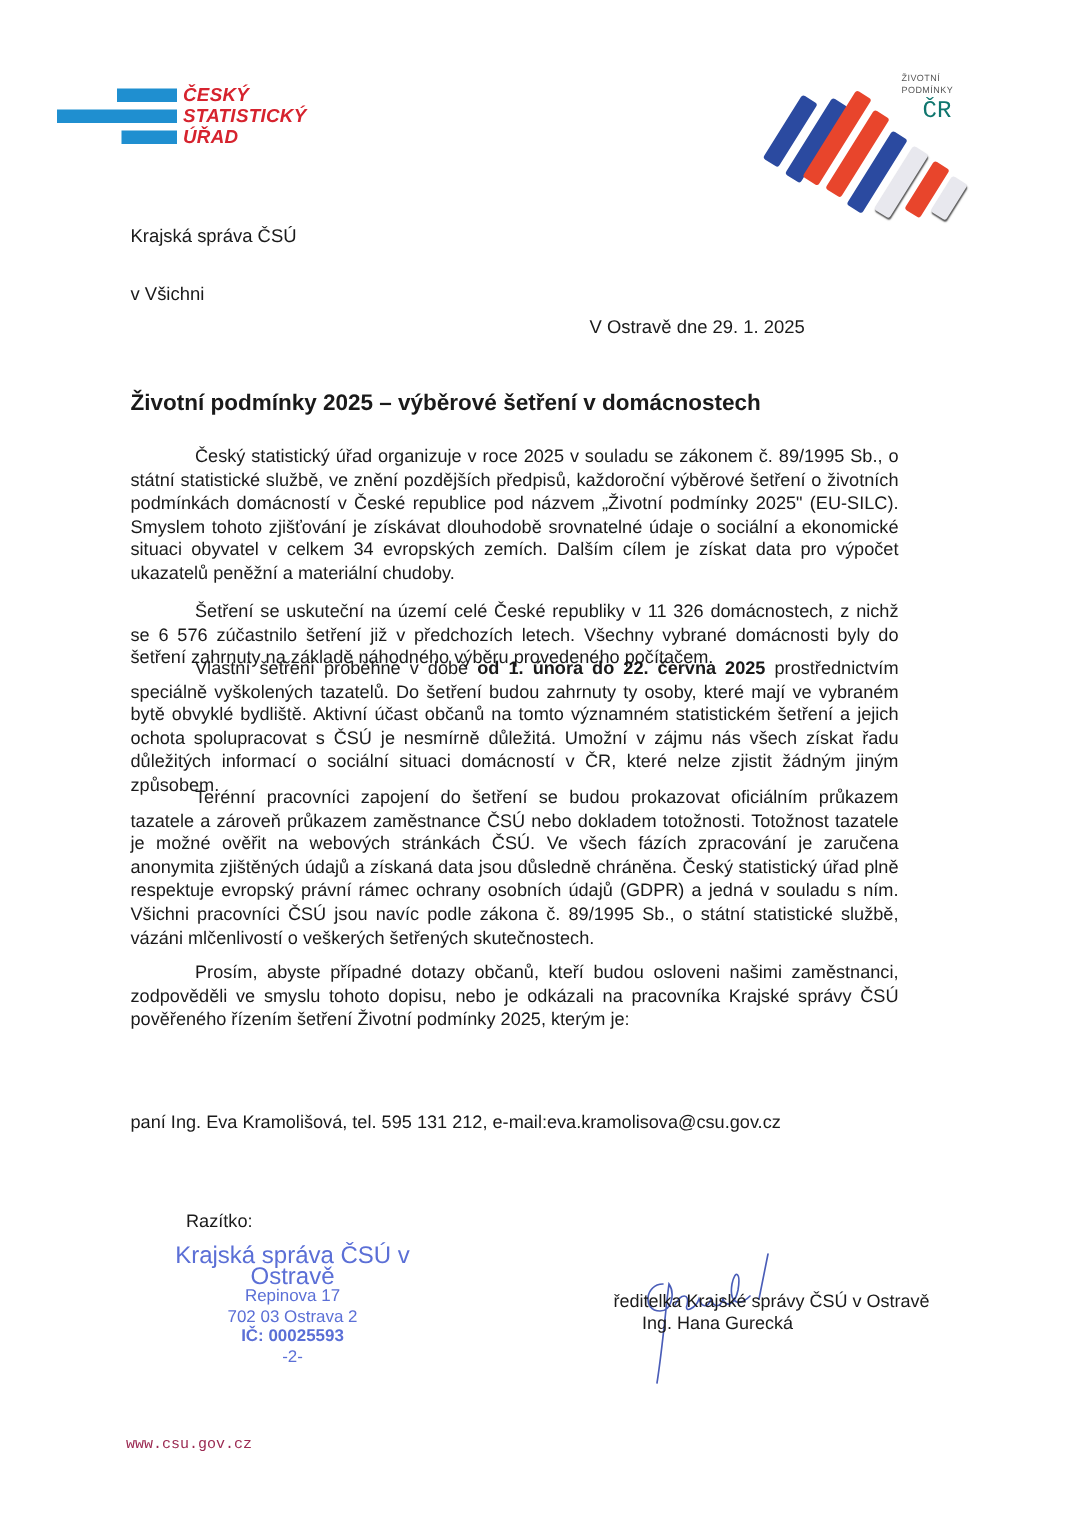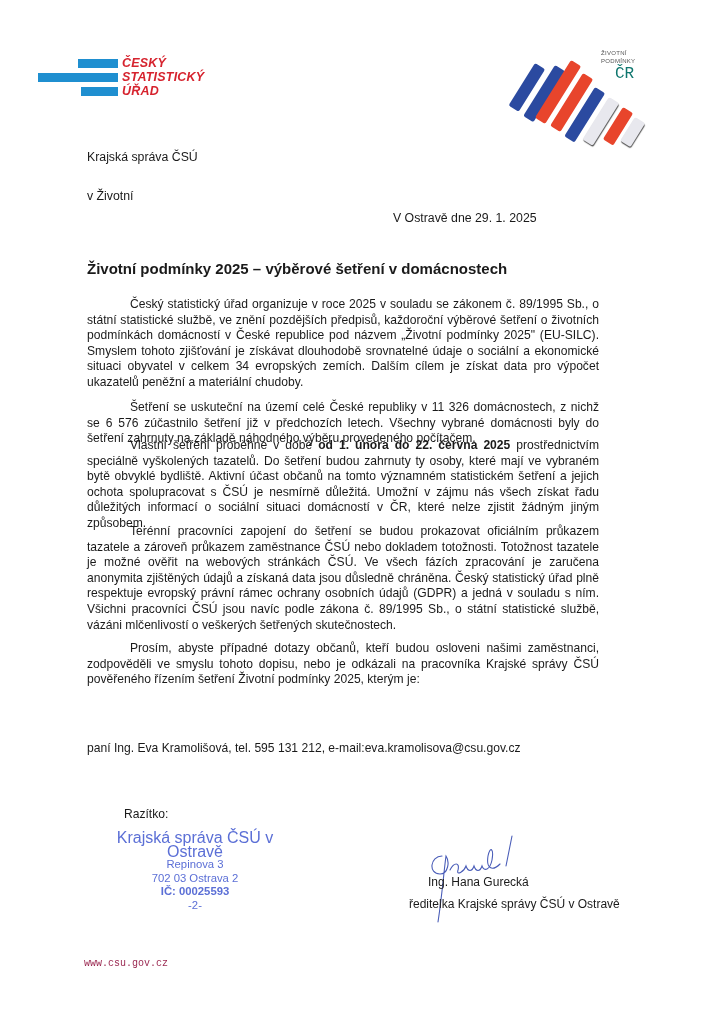--- a/index.html
+++ b/index.html
@@ -31,21 +31,21 @@
     .para b { font-weight: bold; }
 
     .contact { left: 87px; top: 741px; font-size: 12.1px; }
     .razitko-label { left: 124px; top: 807px; font-size: 12.1px; }
     .stamp { left: 110px; top: 831px; width: 170px; text-align: center; color: #5b6fd6; font-size: 11.3px; line-height: 13.5px; }
     .stamp .l1 { font-size: 16px; }
     .stamp .bold { font-weight: bold; }
 
     .sig { left: 420px; top: 826px; width: 130px; height: 100px; }
     .signame { left: 428px; top: 875px; font-size: 12px; }
-    .sigrole { left: 373px; top: 897px; font-size: 12px; padding-left: 36px; }
+    .sigrole { left: 373px; top: 860px; font-size: 12px; padding-left: 36px; }
 
     .web { left: 84px; top: 958px; font-family: Liberation Mono, monospace; font-size: 10px; color: #9b2a52; }
   </style>
 </head>
 <body>
 
 <div class="abs logo">
   <div class="bar b1"></div>
   <div class="bar b2"></div>
   <div class="bar b3"></div>
@@ -64,42 +64,42 @@
   <div class="stripe" style="left:90px; top:42px; height:58px; background:#2b4aa0;"></div>
   <div class="stripe" style="left:104px; top:52px; height:50px; background:#e8e8ee; box-shadow: 1px 1px 1px #555;"></div>
   <div class="stripe" style="left:118px; top:62px; height:38px; background:#e8452c;"></div>
   <div class="stripe" style="left:130px; top:72px; height:28px; background:#e8e8ee; box-shadow: 1px 1px 1px #555;"></div>
   <div class="cap" style="top:4px;">ŽIVOTNÍ</div>
   <div class="cap" style="top:12px;">PODMÍNKY</div>
   <div class="cr">ČR</div>
 </div>
 
 <div class="abs addr" style="top:150px;">Krajská správa ČSÚ</div>
-<div class="abs addr" style="top:189px;">v Životní</div>
+<div class="abs addr" style="top:189px;">v Všichni</div>
 
 <div class="abs date">V Ostravě dne 29. 1. 2025</div>
 
 <div class="abs title">Životní podmínky 2025 – výběrové šetření v domácnostech</div>
 
 <div class="abs para" style="top:297px;"><span class="indent"></span><span>Český statistický úřad organizuje v roce 2025 v souladu se zákonem č. 89/1995 Sb., o státní statistické službě, ve znění pozdějších předpisů, každoroční výběrové šetření o životních podmínkách domácností v České republice pod názvem „Životní podmínky 2025" (EU-SILC). Smyslem tohoto zjišťování je získávat dlouhodobě srovnatelné údaje o sociální a ekonomické situaci obyvatel v celkem 34 evropských zemích. Dalším cílem je získat data pro výpočet ukazatelů peněžní a materiální chudoby.</span></div>
 
 <div class="abs para" style="top:400px;"><span class="indent"></span><span>Šetření se uskuteční na území celé České republiky v 11 326 domácnostech, z nichž se 6 576 zúčastnilo šetření již v předchozích letech. Všechny vybrané domácnosti byly do šetření zahrnuty na základě náhodného výběru provedeného počítačem.</span></div>
 
 <div class="abs para" style="top:438px;"><span class="indent"></span><span>Vlastní šetření proběhne v době </span><b>od 1. února do 22. června 2025</b><span> prostřednictvím speciálně vyškolených tazatelů. Do šetření budou zahrnuty ty osoby, které mají ve vybraném bytě obvyklé bydliště. Aktivní účast občanů na tomto významném statistickém šetření a jejich ochota spolupracovat s ČSÚ je nesmírně důležitá. Umožní v zájmu nás všech získat řadu důležitých informací o sociální situaci domácností v ČR, které nelze zjistit žádným jiným způsobem.</span></div>
 
 <div class="abs para" style="top:524px;"><span class="indent"></span><span>Terénní pracovníci zapojení do šetření se budou prokazovat oficiálním průkazem tazatele a zároveň průkazem zaměstnance ČSÚ nebo dokladem totožnosti. Totožnost tazatele je možné ověřit na webových stránkách ČSÚ. Ve všech fázích zpracování je zaručena anonymita zjištěných údajů a získaná data jsou důsledně chráněna. Český statistický úřad plně respektuje evropský právní rámec ochrany osobních údajů (GDPR) a jedná v souladu s ním. Všichni pracovníci ČSÚ jsou navíc podle zákona č. 89/1995 Sb., o státní statistické službě, vázáni mlčenlivostí o veškerých šetřených skutečnostech.</span></div>
 
 <div class="abs para" style="top:641px;"><span class="indent"></span><span>Prosím, abyste případné dotazy občanů, kteří budou osloveni našimi zaměstnanci, zodpověděli ve smyslu tohoto dopisu, nebo je odkázali na pracovníka Krajské správy ČSÚ pověřeného řízením šetření Životní podmínky 2025, kterým je:</span></div>
 
 <div class="abs contact">paní Ing. Eva Kramolišová, tel. 595 131 212, e-mail:eva.kramolisova@csu.gov.cz</div>
 
 <div class="abs razitko-label">Razítko:</div>
 <div class="abs stamp">
   <div class="l1">Krajská správa ČSÚ v Ostravě</div>
-  <div>Repinova 3</div>
+  <div>Repinova 17</div>
   <div>702 03 Ostrava 2</div>
   <div class="bold">IČ: 00025593</div>
   <div>-2-</div>
 </div>
 
 <svg class="abs sig" viewBox="0 0 130 100">
   <path d="M22 30 C 10 30, 8 48, 20 48 C 28 48, 30 36, 26 30 C 24 44, 22 70, 18 96 M30 44 C 34 36, 40 36, 38 44 C 36 50, 44 46, 46 40 C 48 46, 52 46, 54 40 C 56 46, 60 46, 62 40 C 64 46, 70 44, 72 34 C 74 22, 70 20, 68 30 C 66 42, 72 46, 80 38 M92 10 L 86 40" fill="none" stroke="#4a5db8" stroke-width="1.1" stroke-linecap="round"></path>
 </svg>
 <div class="abs signame">Ing. Hana Gurecká</div>
 <div class="abs sigrole">ředitelka Krajské správy ČSÚ v Ostravě</div>

